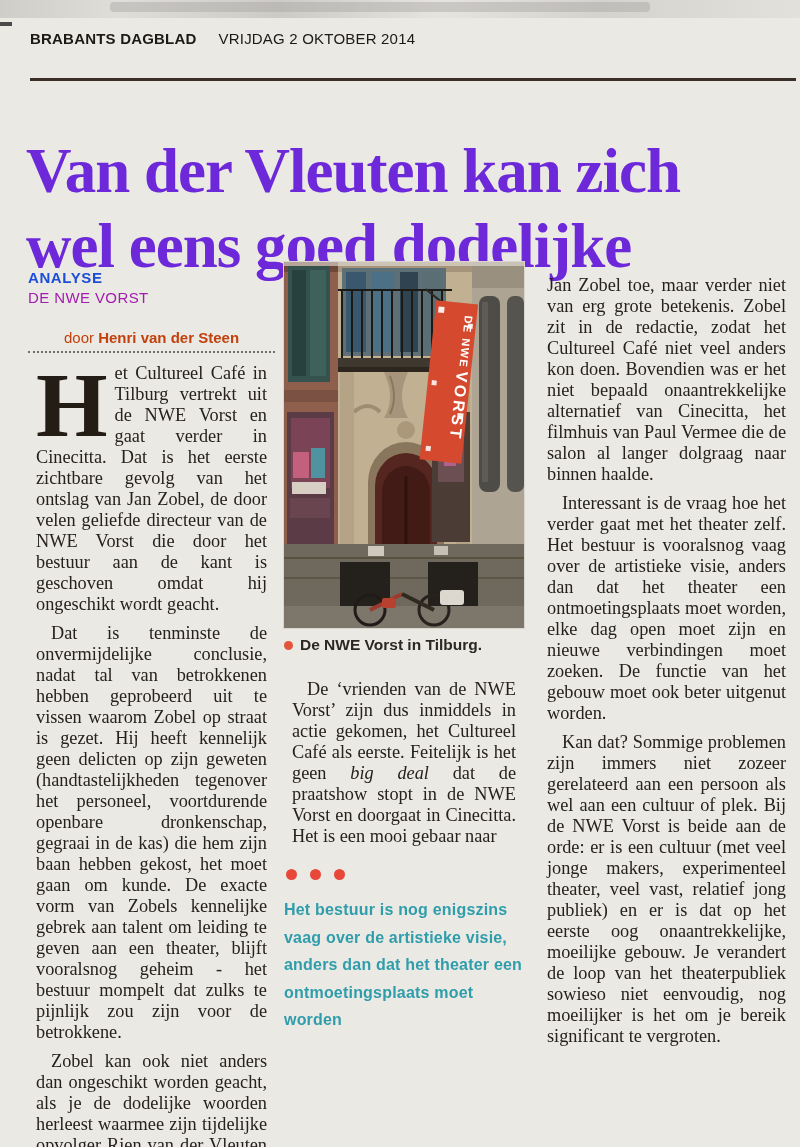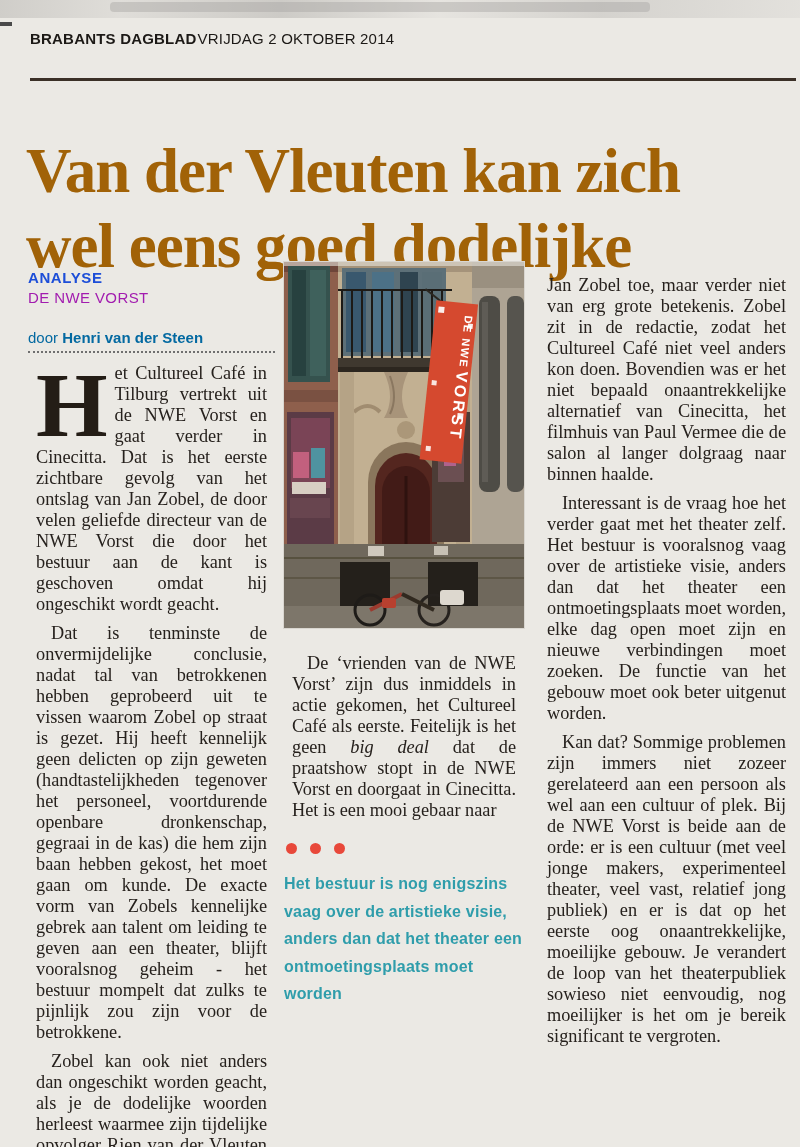--- a/index.html
+++ b/index.html
@@ -9,37 +9,37 @@
     font-family:"Liberation Sans",sans-serif;
     color:#262019;
   }
   .page{position:absolute;inset:0;}
   
   .scan-top{position:absolute;top:0;left:0;right:0;height:18px;opacity:.55;
     background:linear-gradient(90deg,#b9b7b3 0%,#d6d4d0 15%,#b4b2ae 35%,#e2e0dc 55%,#c2c0bc 75%,#dcdad6 100%);}
   .scan-top2{position:absolute;top:2px;left:110px;width:540px;height:10px;background:#a9a7a3;opacity:.45;border-radius:4px;}
   .scan-dash{position:absolute;top:22px;left:0;width:12px;height:4px;background:#4a4a4a;}
   
-  .masthead{position:absolute;top:30px;left:30px;display:flex;gap:1px;align-items:baseline;
+  .masthead{position:absolute;top:30px;left:30px;display:flex;gap:22px;align-items:baseline;
     font-size:15px;letter-spacing:.2px;color:#1c1916;}
   .masthead .paper{font-weight:700;}
   .rule{position:absolute;top:78px;left:30px;width:766px;height:3px;background:#3b3027;}
   
   .headline{position:absolute;top:90px;left:26px;width:762px;
     font-family:"Liberation Serif",serif;font-weight:700;
-    font-size:63px;line-height:75px;letter-spacing:-1px;color:#a16207;margin-top:44px;}
+    font-size:63px;line-height:75px;letter-spacing:-1px;color:#6d28d9;margin-top:44px;}
   
   .col{position:absolute;top:262px;}
   .col-left{left:28px;width:247px;}
   .col-mid{left:284px;width:240px;}
   .col-right{left:539px;width:255px;padding-top:5px;}
   
   .kicker-label{font-size:15px;font-weight:700;letter-spacing:.6px;color:#1d4ed8;margin-top:7px;}
   .kicker-topic{font-size:15px;letter-spacing:.4px;color:#a21caf;margin-top:3px;}
-  .byline{font-size:15px;color:#0369a1;margin-top:23px;}
+  .byline{font-size:15px;color:#c2410c;margin-top:23px;text-align:center;}
   .byline b{font-weight:700;}
   .dotted-rule{border-bottom:2px dotted #6f6f6f;margin-top:5px;width:100%;}
   
   .body-block{margin-top:10px;}
   .body-para{margin:8px;font-family:"Liberation Serif","DejaVu Serif",serif;
     font-size:18.3px;line-height:21px;color:#26211d;text-align:justify;
     hyphens:manual;}
   .body-para.indent{text-indent:15px;}
   .body-para em{font-style:italic;}
   .dropcap{float:left;font-family:"Liberation Serif",serif;font-weight:700;
@@ -190,20 +190,24 @@
         <rect x="156" y="120" width="5" height="5" fill="#fff" opacity=".85"></rect>
         <rect x="185" y="150" width="6" height="6" fill="#fff" opacity=".9"></rect>
         <rect x="157" y="186" width="5" height="5" fill="#fff" opacity=".85"></rect>
         <text transform="translate(182 52) rotate(90)" fill="#ffffff" font-family="Liberation Sans, sans-serif" font-size="11" font-weight="bold" letter-spacing="1.5">DE NWE</text>
         <text transform="translate(180 108) rotate(90)" fill="#ffffff" font-family="Liberation Sans, sans-serif" font-size="16" font-weight="bold" letter-spacing="3">VORST</text>
       </g>
 
       <rect width="240" height="4" fill="#e8e4dc" opacity=".6"></rect>
     </svg>
 
+    <div class="caption">
+      <span class="bullet"></span>
+      <span class="cap-text">De NWE Vorst in Tilburg.</span>
+    </div>
 
     <div class="body-block mid-body">
         <p class="body-para indent"><span>De ‘vrienden van de NWE Vorst’ zijn dus inmiddels in actie gekomen, het Cultureel Café als eerste. Feitelijk is het geen </span><em>big deal</em><span> dat de praatshow stopt in de NWE Vorst en doorgaat in Cinecitta. Het is een mooi gebaar naar</span></p>
       </div>
 
     <div class="dots">
         <span></span>
         <span></span>
         <span></span>
       </div>

